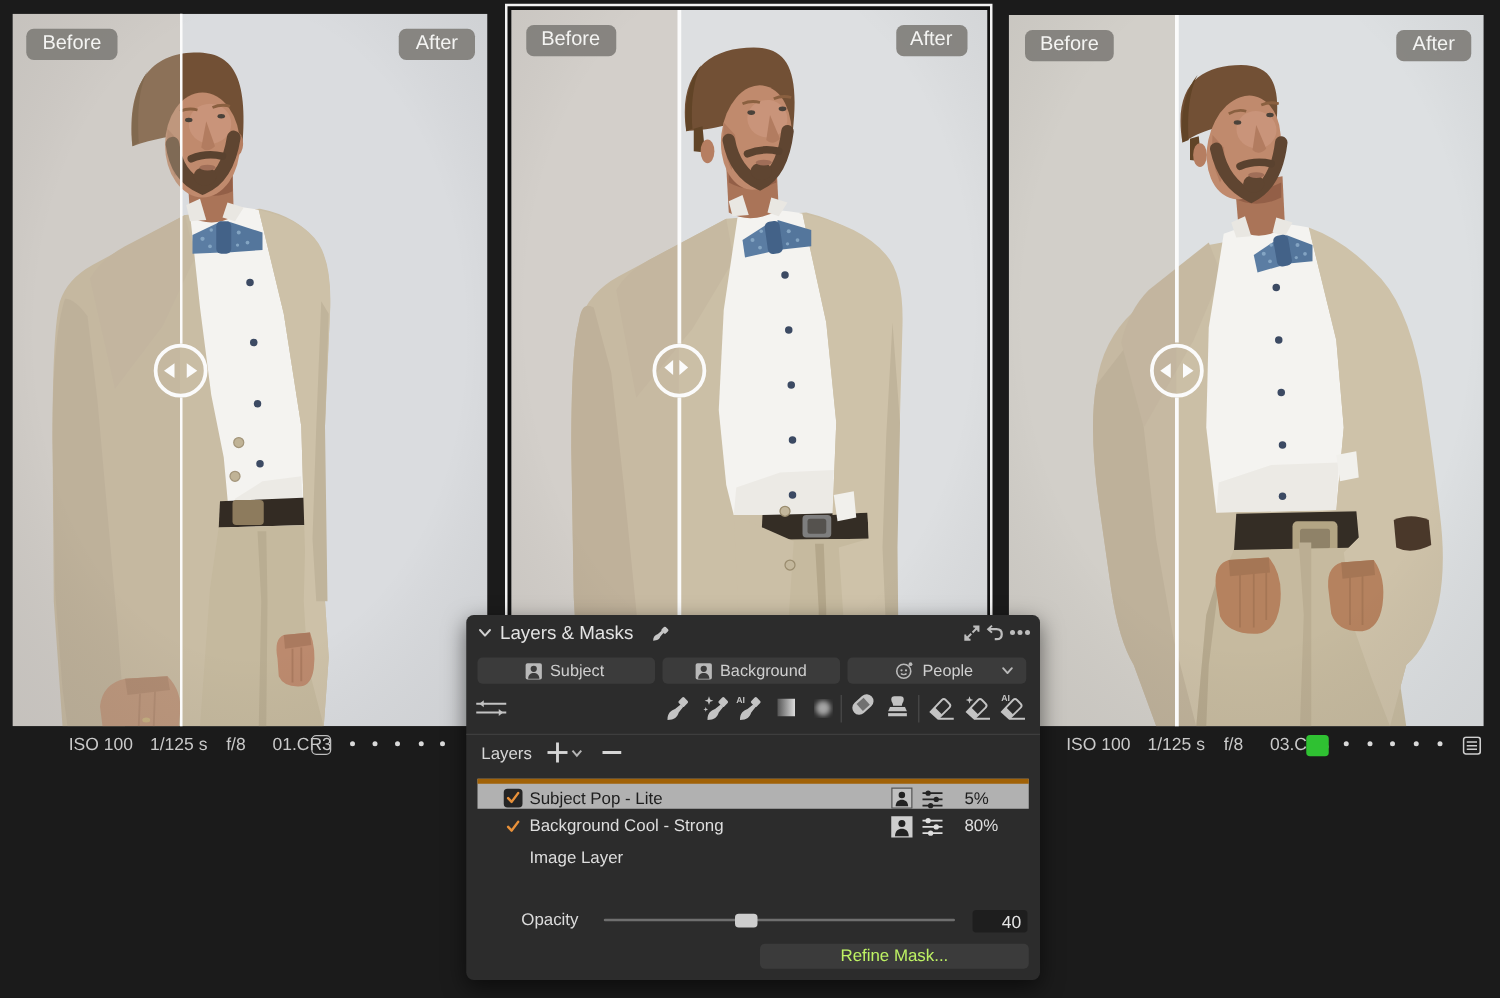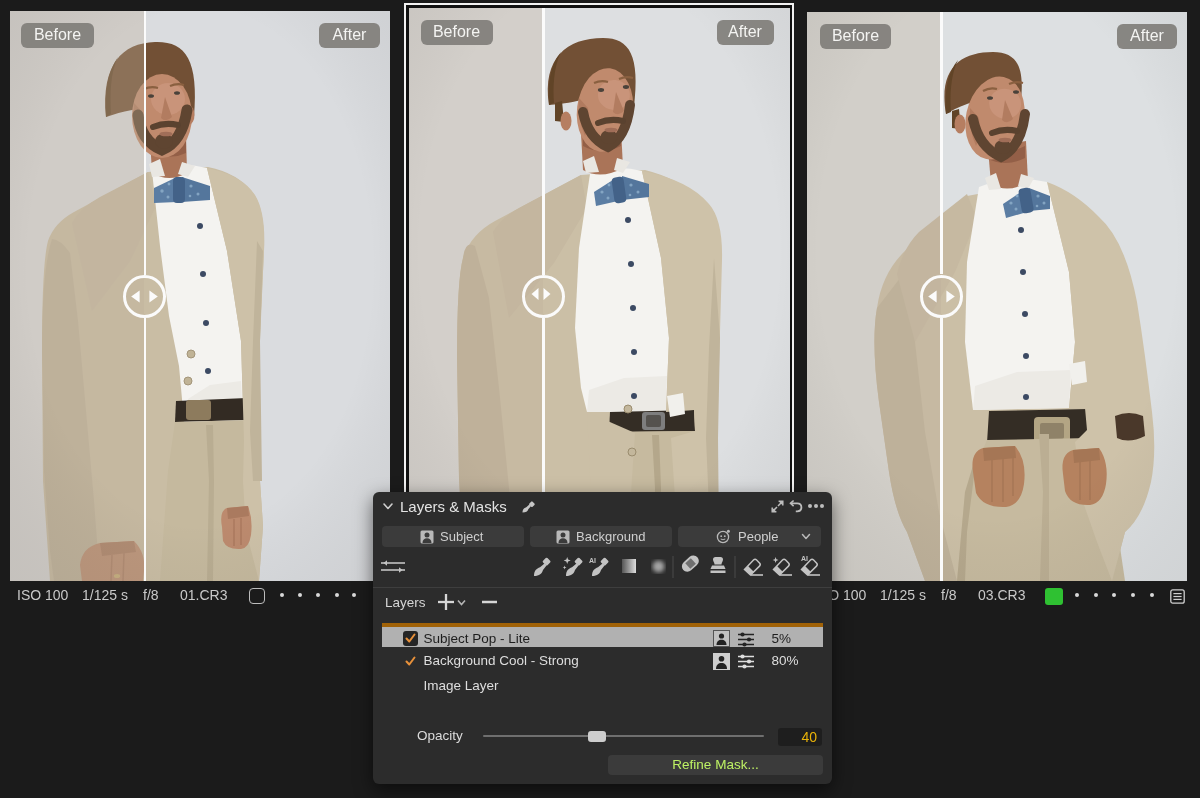--- a/index.html
+++ b/index.html
@@ -7,21 +7,21 @@
     font-family:"Liberation Sans", sans-serif; }
   #stage { opacity: 0.999; }
   .abs { position:absolute; }
   #stage { position:relative; width:1200px; height:798px; background:#1b1b1b; }
   .badge { position:absolute; background:rgba(128,126,122,0.92); color:#f4f4f2;
     font-size:16px; line-height:24px; text-align:center; border-radius:6px; height:25px; }
   .divline { position:absolute; width:2.2px; background:#fbfbfb; }
   .handle { position:absolute; width:43px; height:43px; border:3.2px solid #fbfbfb;
     border-radius:50%; }
   .handle svg { position:absolute; left:0; top:0; }
-  .meta { position:absolute; color:#c9c9c9; font-size:14px; white-space:pre; }
+  .meta { position:absolute; color:#c9c9c9; font-size:14px; white-space:pre;margin-left:38px; }
   .dot { position:absolute; width:4px; height:4px; border-radius:50%; background:#d9d9d9; }
 </style>
 </head>
 <body>
 <div id="stage">
 
   <div class="abs" style="left:10px; top:11px; width:380px; height:570px;">
     <svg width="380" height="570" viewBox="0 0 380 570" id="ph1">
       <defs>
         <radialGradient id="vig1" cx="0.5" cy="0.45" r="0.75">
@@ -577,21 +577,21 @@
       </svg>
       <div class="abs" style="left:390px; top:4px; font-size:13.5px; color:#dedede;">80%</div>
     </div>
 
     <div class="abs" style="left:50.5px; top:186px; font-size:13.5px; color:#dedede;">Image Layer</div>
 
     <div class="abs" style="left:44px; top:236px; font-size:13.5px; color:#dcdcdc;">Opacity</div>
     <div class="abs" style="left:110px; top:243px; width:281px; height:2px; background:#6f6f6f; border-radius:1px;"></div>
     <div class="abs" style="left:215px; top:238.5px; width:18px; height:11px; background:#cdcdcd; border-radius:3px;"></div>
     <div class="abs" style="left:405px; top:236px; width:44px; height:18px; background:#1e1e1e; border-radius:3px;">
-      <div class="abs" style="right:5px; top:1px; font-size:14px; color:#eab308;">40</div>
+      <div class="abs" style="right:5px; top:1px; font-size:14px; color:#e5e5e5;">40</div>
     </div>
 
     <div class="abs" style="left:235px; top:263px; width:215px; height:19.5px; background:#3b3b3b; border-radius:4px; text-align:center;">
       <div style="font-size:13.5px; color:#bef264; margin-top:2px;">Refine Mask...</div>
     </div>
   </div>
 
 </div>
 
 </body></html>

